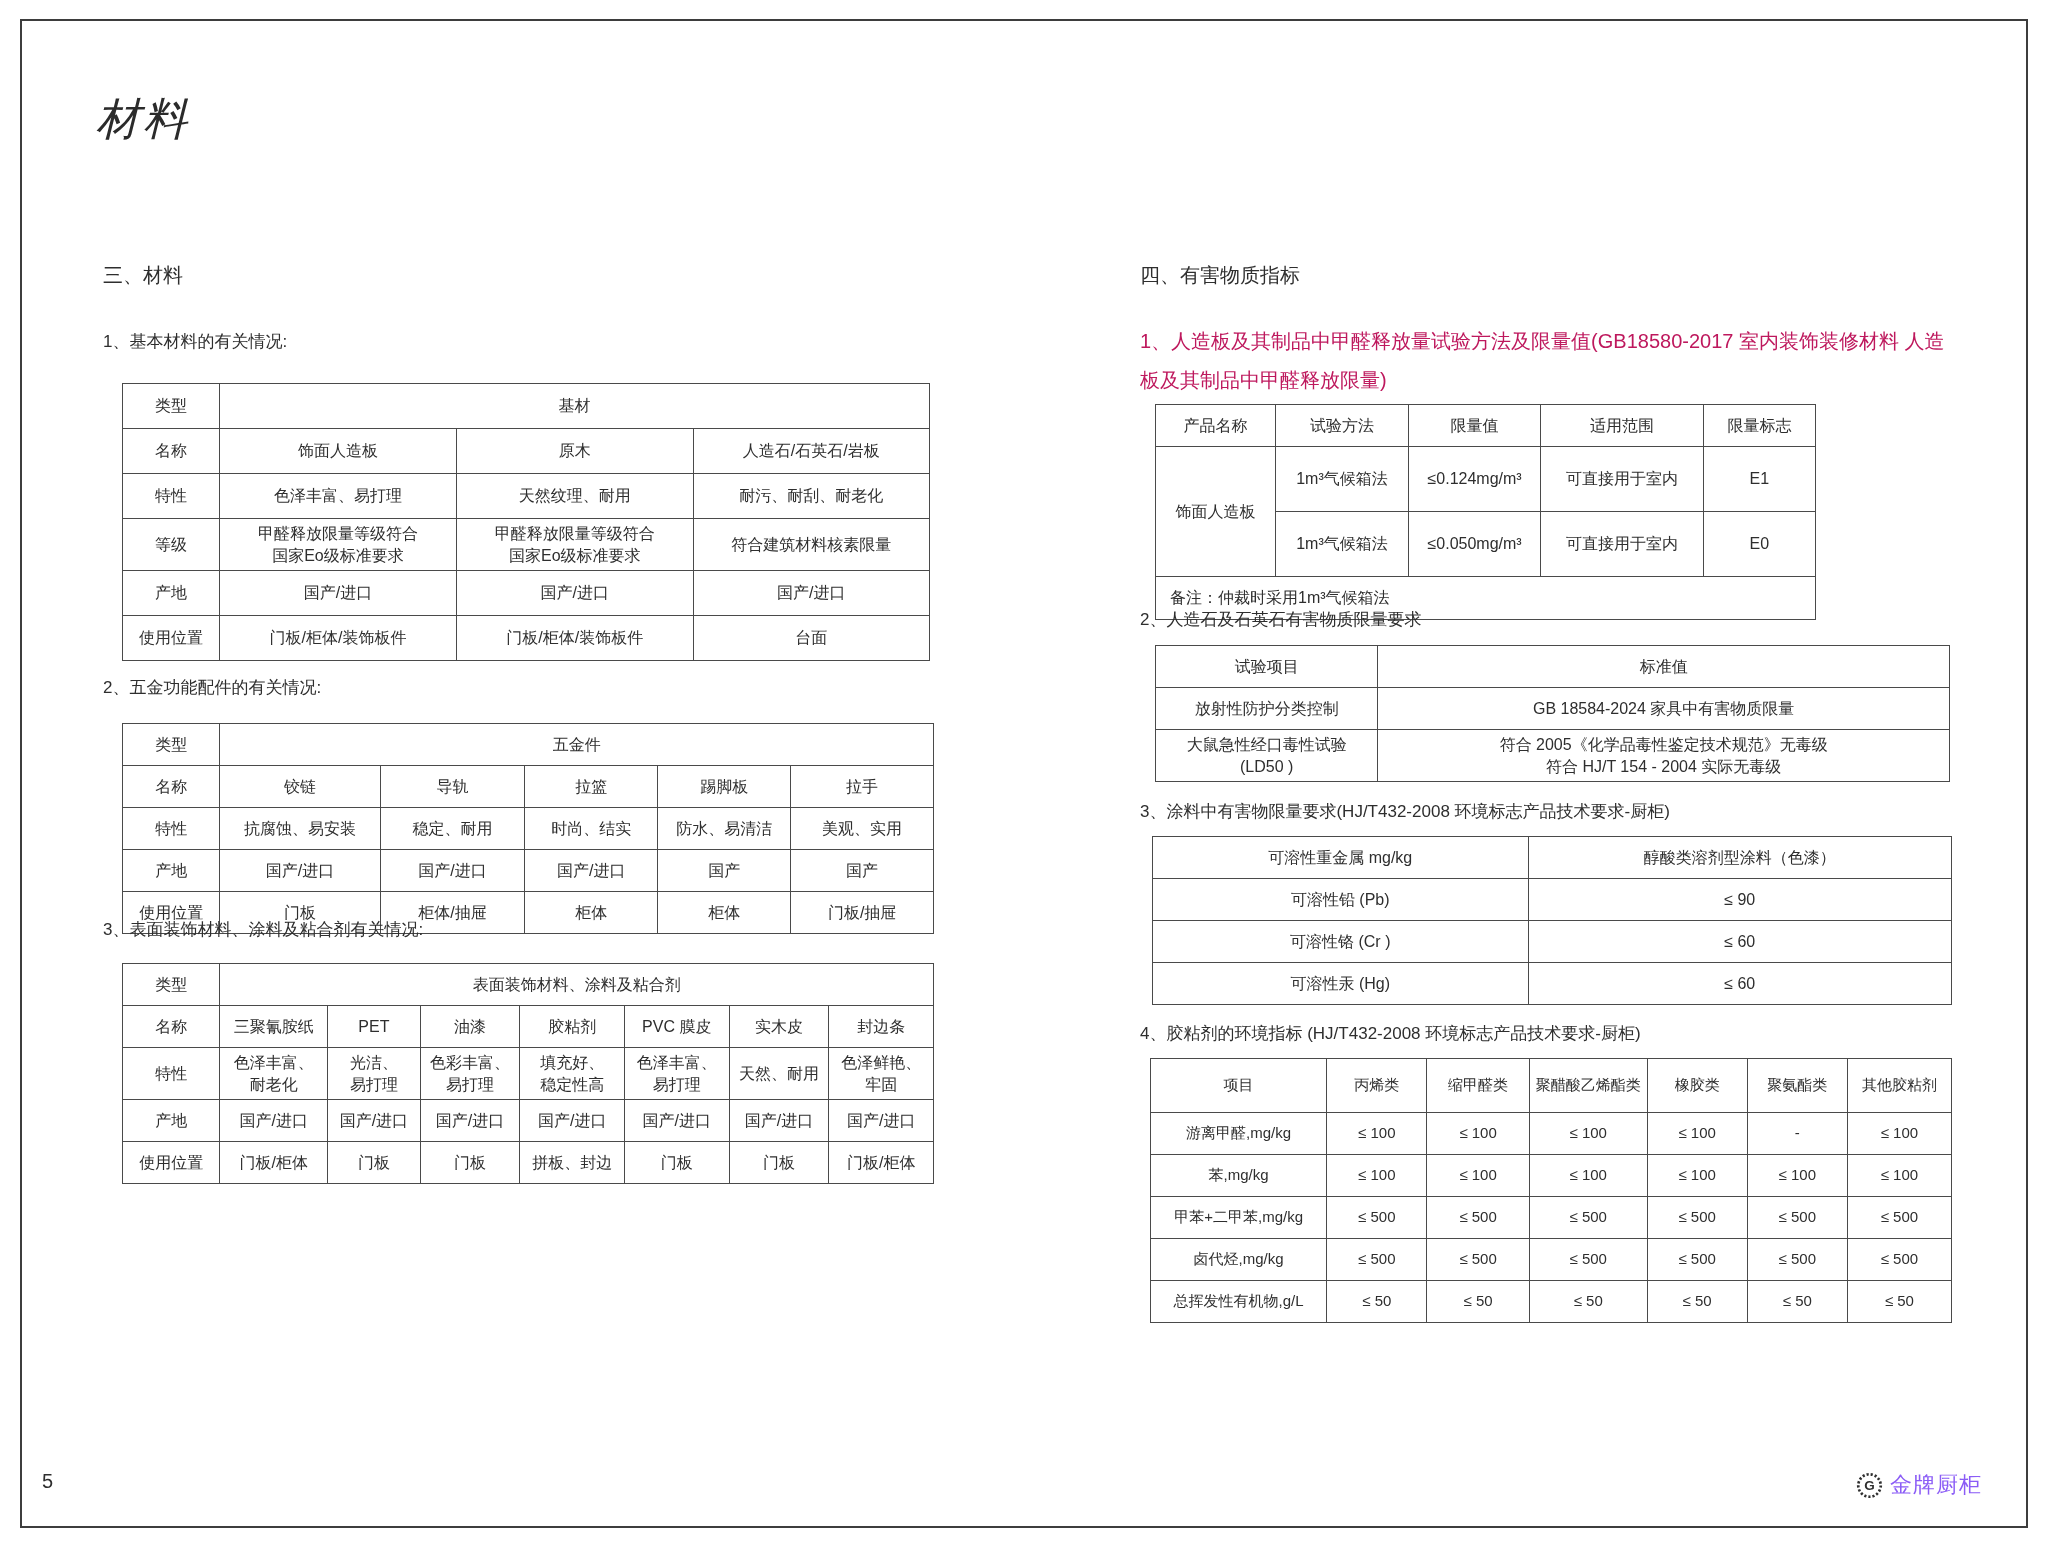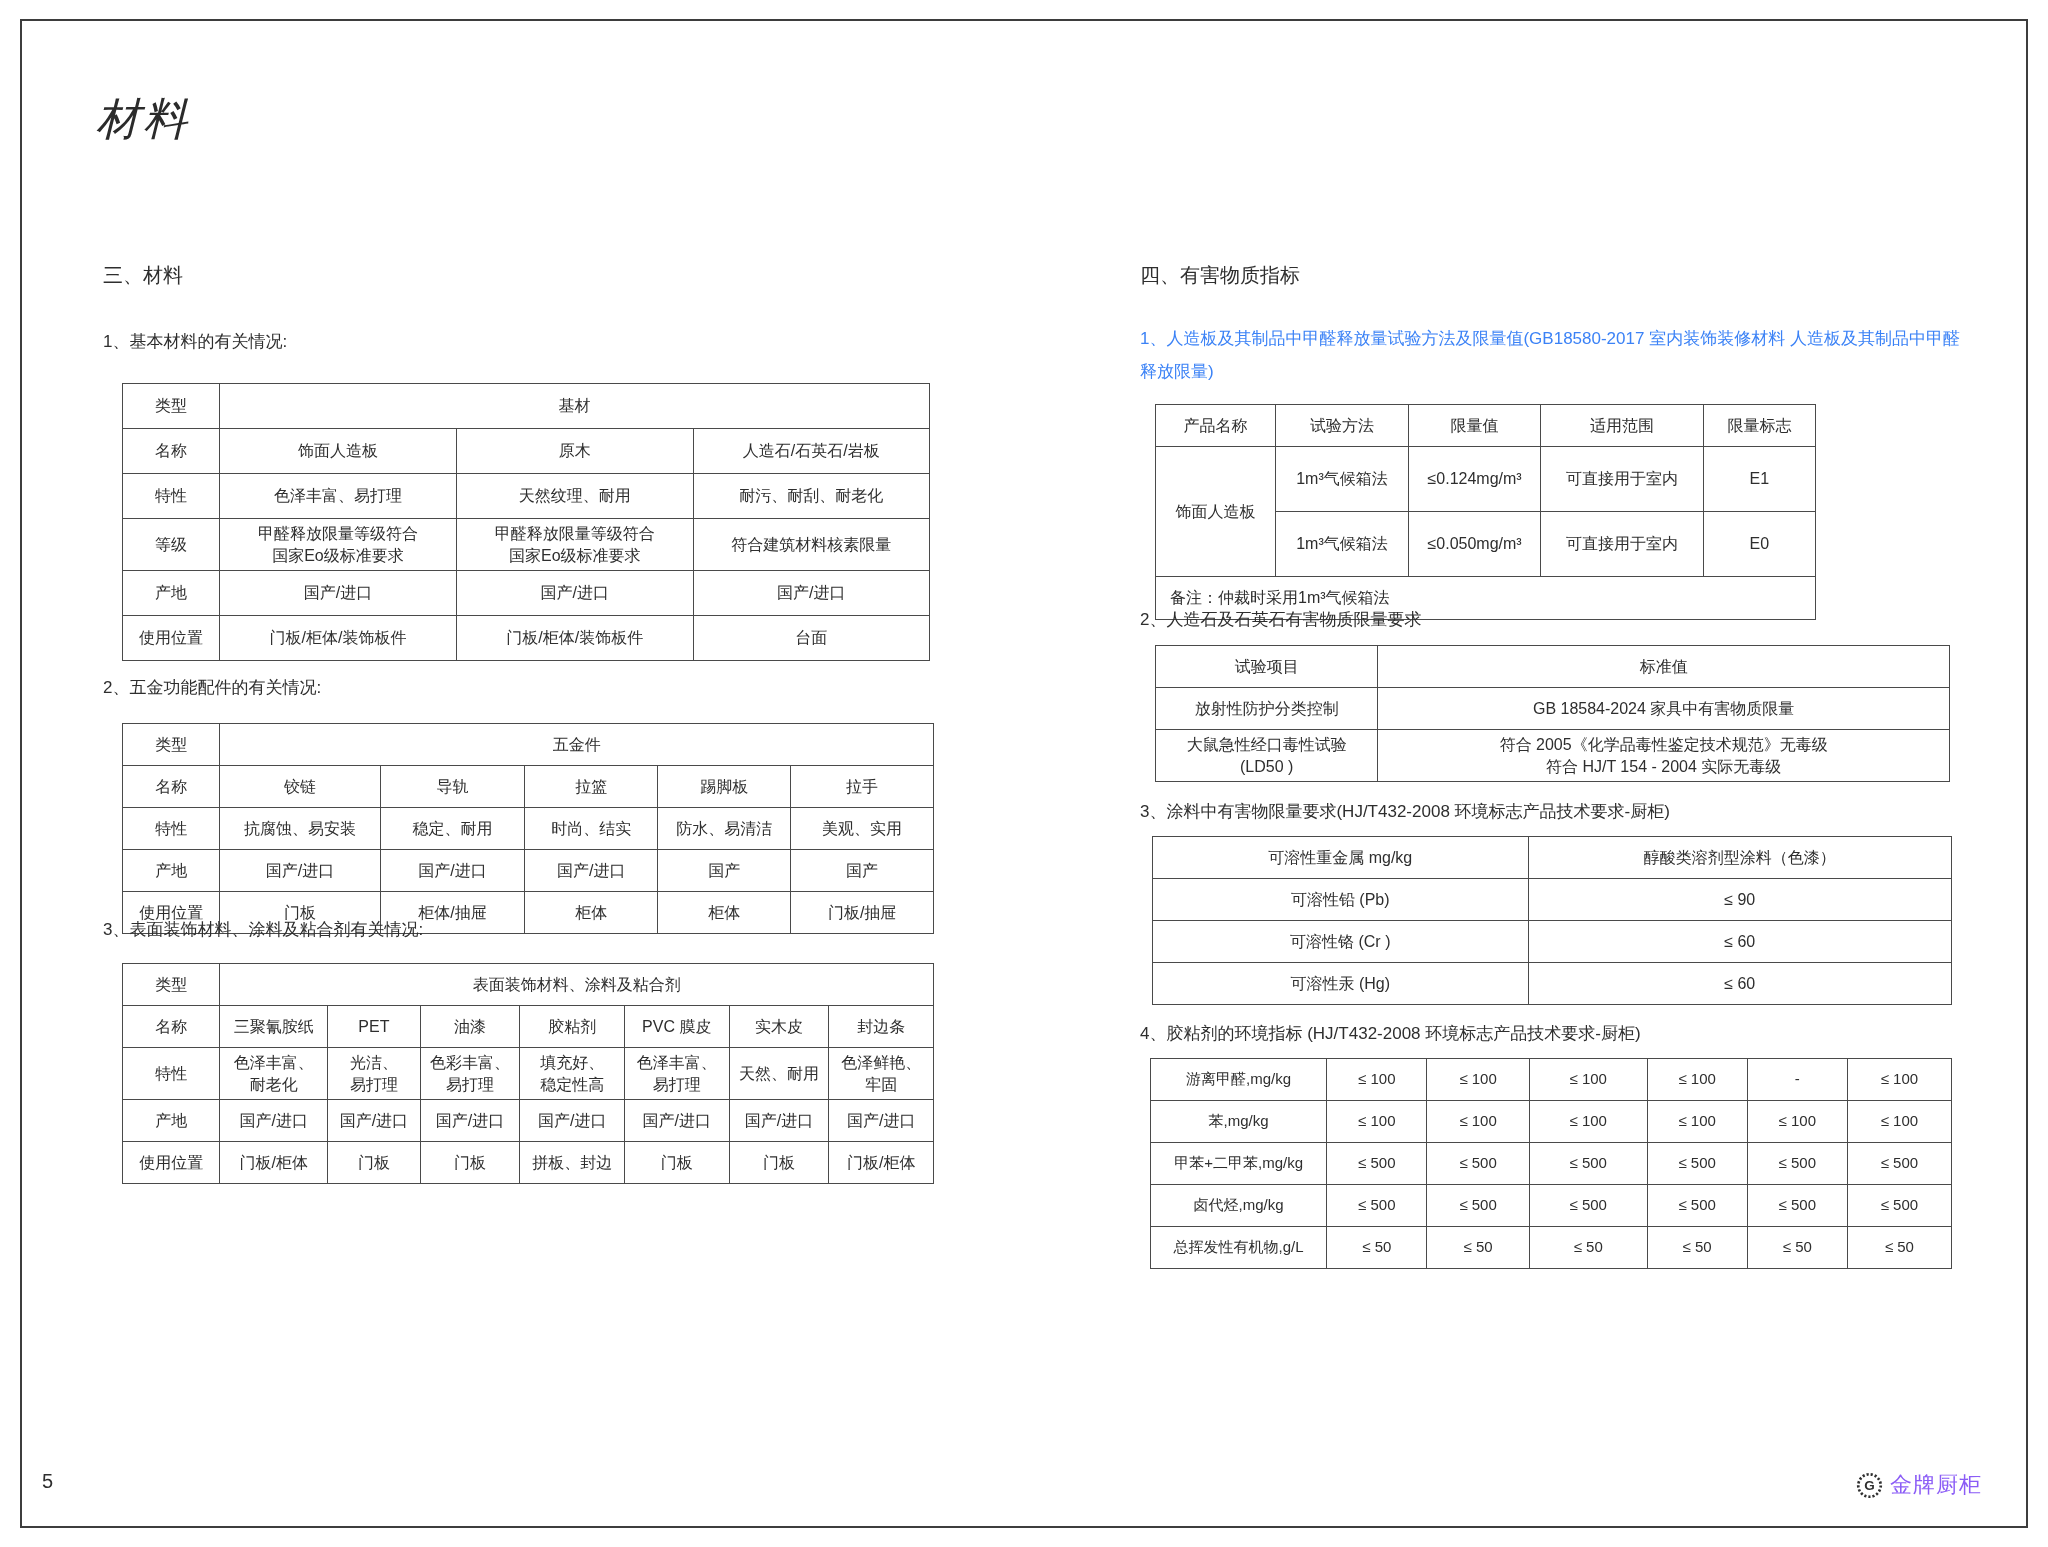--- a/index.html
+++ b/index.html
@@ -5,21 +5,21 @@
   html,body{margin:0;padding:0;background:#e8e8e8;}
   .page{
     position:relative;width:2048px;height:1547px;background:#ffffff;
     font-family:"Liberation Sans","DejaVu Sans",sans-serif;color:#2e2e2e;
     overflow:hidden;
   }
   .frame{position:absolute;left:20px;top:19px;right:20px;bottom:19px;border:2px solid #3d3d3d;}
   .big-title{position:absolute;font-size:44px;font-weight:500;letter-spacing:3px;color:#2b2b2b;font-style:italic;}
   .sec{position:absolute;font-size:20px;color:#2e2e2e;}
   .sub{position:absolute;font-size:17px;color:#2e2e2e;}
-  .para{position:absolute;font-size:17px;line-height:1.95;color:#3b82f6;}
+  .para{position:absolute;font-size:20px;line-height:1.95;color:#be185d;}
   table.tbl{
     position:absolute;border-collapse:collapse;table-layout:fixed;
     font-size:16px;text-align:center;color:#2e2e2e;
   }
   table.tbl td{
     border:1.5px solid #4a4a4a;padding:4px 4px;vertical-align:middle;
     white-space:pre-line;line-height:1.35;height:33px;overflow:hidden;
   }
   table.t1 td{height:36px;}
   table.rt1 tr.data td{height:56px;}
@@ -296,20 +296,29 @@
     <colgroup>
         <col style="width:22%">
         <col style="width:12.5%">
         <col style="width:12.8%">
         <col style="width:14.7%">
         <col style="width:12.5%">
         <col style="width:12.5%">
         <col style="width:13%">
       </colgroup>
     <tbody>
+        <tr style="height:54px;">
+      <td>项目</td>
+      <td>丙烯类</td>
+      <td>缩甲醛类</td>
+      <td>聚醋酸乙烯酯类</td>
+      <td>橡胶类</td>
+      <td>聚氨酯类</td>
+      <td>其他胶粘剂</td>
+    </tr>
     <tr>
       <td>游离甲醛,mg/kg</td>
       <td>≤ 100</td>
       <td>≤ 100</td>
       <td>≤ 100</td>
       <td>≤ 100</td>
       <td>-</td>
       <td>≤ 100</td>
     </tr>
     <tr>

